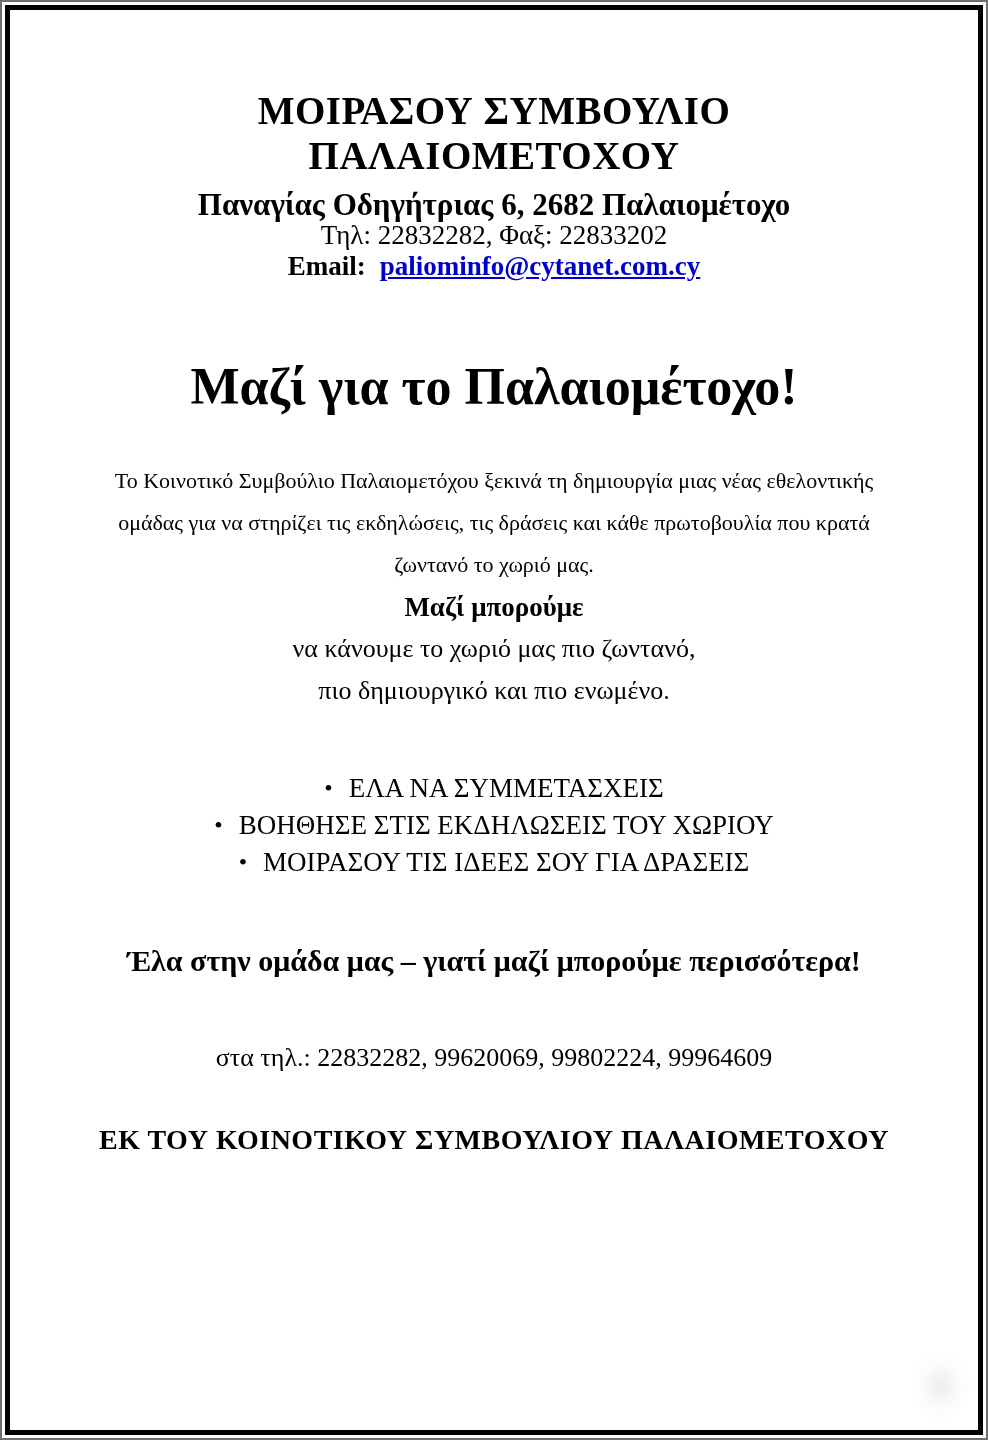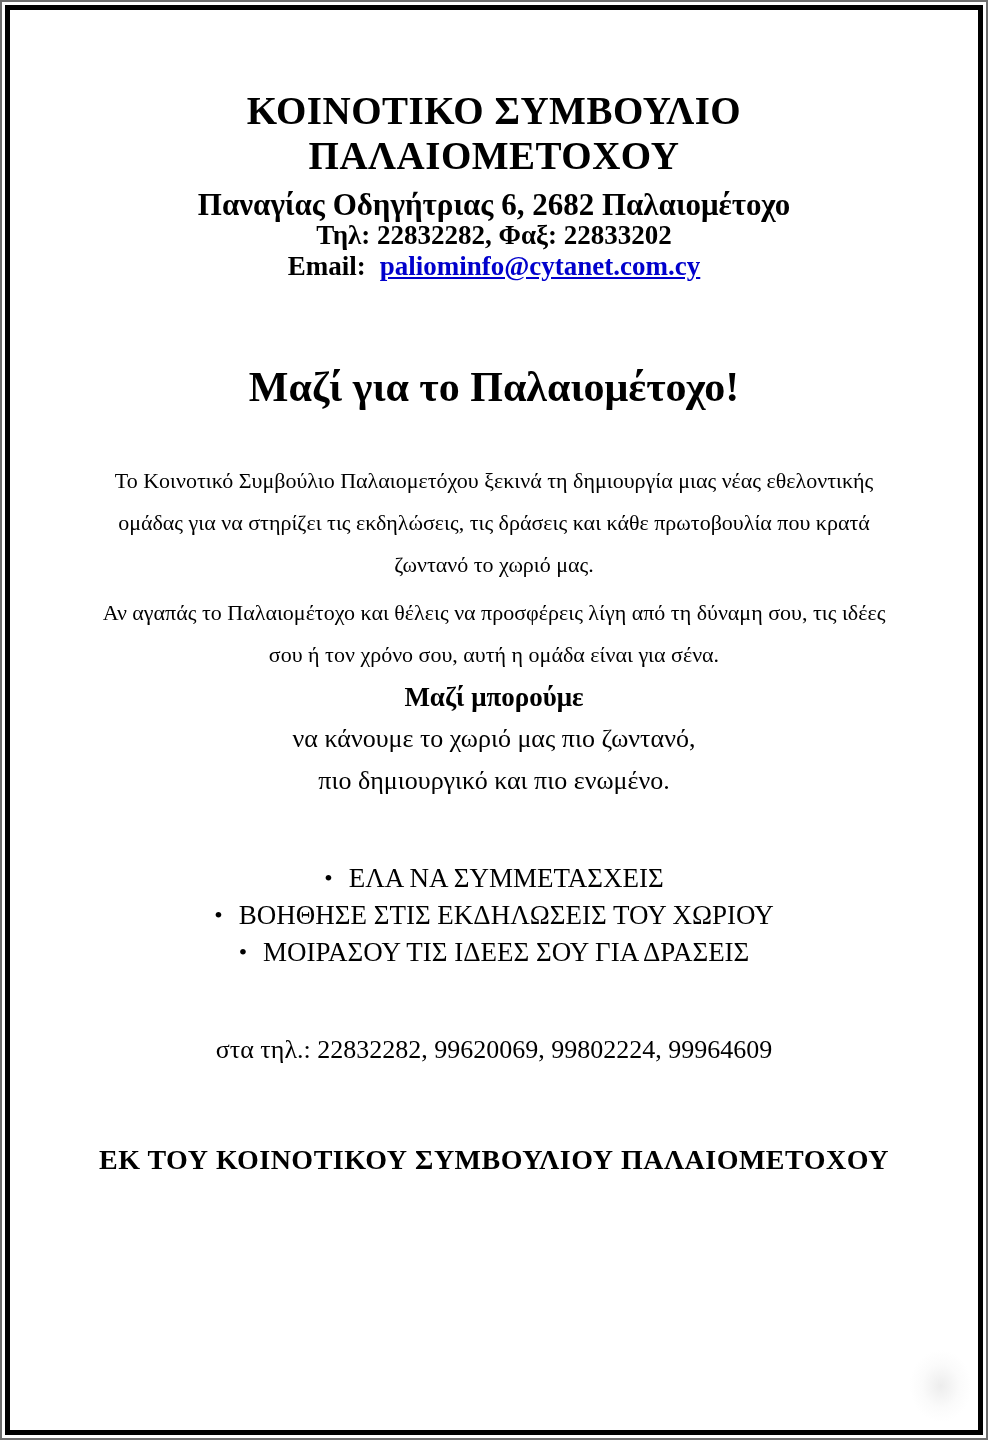--- a/index.html
+++ b/index.html
@@ -33,40 +33,40 @@
     line-height: 45px;
     letter-spacing: 0.5px;
   }
   .org-address {
     margin-top: 12px;
     font-weight: bold;
     font-size: 31px;
     line-height: 30px;
   }
   .org-phone {
-    font-weight: bold;
+    font-weight: normal;
     font-size: 27px;
     line-height: 30px;
   }
   .org-email {
     font-weight: bold;
     font-size: 27px;
     line-height: 32px;
   }
   .email-link {
     color: #0000cc;
     text-decoration: underline;
     margin-left: 14px;
     cursor: pointer;
     margin-top: 45px;
   }
   .doc-title {
     margin-top: 80px;
     font-weight: bold;
-    font-size: 42px;
+    font-size: 52px;
     line-height: 50px;
   }
   .body-para {
     margin: 0 auto;
     width: 800px;
     font-size: 22px;
     line-height: 42px;
   }
   .intro { margin-top: 48px; }
   .appeal { margin-top: 6px; }
@@ -98,21 +98,21 @@
     font-weight: bold;
     font-size: 30px;
     line-height: 36px;
   }
   .contact-line {
     font-size: 26px;
     line-height: 42px;
   }
   .contact-block { margin-top: 58px; }
   .signature {
-    margin-top: 72px;
+    margin-top: 44px;
     font-weight: bold;
     font-size: 28px;
     line-height: 34px;
     letter-spacing: 0.5px;
   }
   .corner-smudge {
     position: absolute;
     right: 6px;
     bottom: 8px;
     width: 78px;
@@ -122,48 +122,48 @@
   }
 </style>
 </head>
 <body>
 
 <div class="page">
   <div class="frame">
 
     <header>
       <div class="org-name">
-        <div>ΚΟΙΝΟΤΙΚΟ ΣΥΜΒΟΥΛΙΟ</div>
+        <div>ΜΟΙΡΑΣΟΥ ΣΥΜΒΟΥΛΙΟ</div>
         <div>ΠΑΛΑΙΟΜΕΤΟΧΟΥ</div>
       </div>
       <div class="org-address">Παναγίας Οδηγήτριας 6, 2682 Παλαιομέτοχο</div>
       <div class="org-phone">Τηλ: 22832282, Φαξ: 22833202</div>
       <div class="org-email">
         <span>Email:</span><a class="email-link" href="#">paliominfo@cytanet.com.cy</a>
       </div>
     </header>
 
     <h1 class="doc-title">Μαζί για το Παλαιομέτοχο!</h1>
 
     <p class="body-para intro">Το Κοινοτικό Συμβούλιο Παλαιομετόχου ξεκινά τη δημιουργία μιας νέας εθελοντικής ομάδας για να στηρίζει τις εκδηλώσεις, τις δράσεις και κάθε πρωτοβουλία που κρατά ζωντανό το χωριό μας.</p>
 
-    <p class="body-para appeal">Αν αγαπάς το Παλαιομέτοχο και θέλεις να προσφέρεις λίγη από τη δύναμη σου, τις ιδέες σου ή τον χρόνο σου, αυτή η ομάδα είναι για σένα.</p>
 
     <div>
       <p class="together-heading">Μαζί μπορούμε</p>
       <p class="together-line">να κάνουμε το χωριό μας πιο ζωντανό,</p>
       <p class="together-line">πιο δημιουργικό και πιο ενωμένο.</p>
     </div>
 
     <ul class="bullet-list">
       <li class="bullet-item"><span class="bullet-dot">•</span><span>ΕΛΑ ΝΑ ΣΥΜΜΕΤΑΣΧΕΙΣ</span></li>
       <li class="bullet-item"><span class="bullet-dot">•</span><span>ΒΟΗΘΗΣΕ ΣΤΙΣ ΕΚΔΗΛΩΣΕΙΣ ΤΟΥ ΧΩΡΙΟΥ</span></li>
       <li class="bullet-item"><span class="bullet-dot">•</span><span>ΜΟΙΡΑΣΟΥ ΤΙΣ ΙΔΕΕΣ ΣΟΥ ΓΙΑ ΔΡΑΣΕΙΣ</span></li>
     </ul>
 
+    <p class="slogan">Έλα στην ομάδα μας – γιατί μαζί μπορούμε περισσότερα!</p>
 
     <div class="contact-block">
       <p class="contact-line">στα τηλ.: 22832282, 99620069, 99802224, 99964609</p>
     </div>
 
     <p class="signature">ΕΚ ΤΟΥ ΚΟΙΝΟΤΙΚΟΥ ΣΥΜΒΟΥΛΙΟΥ ΠΑΛΑΙΟΜΕΤΟΧΟΥ</p>
 
     <div class="corner-smudge"></div>
   </div>
 </div>

